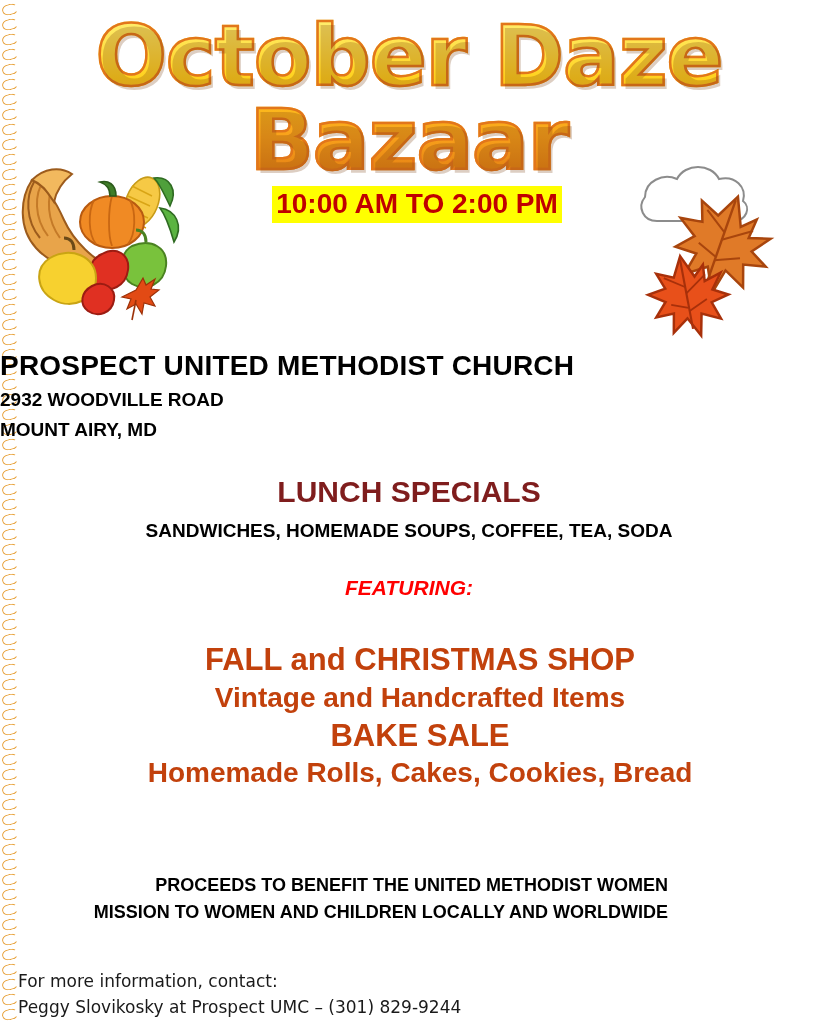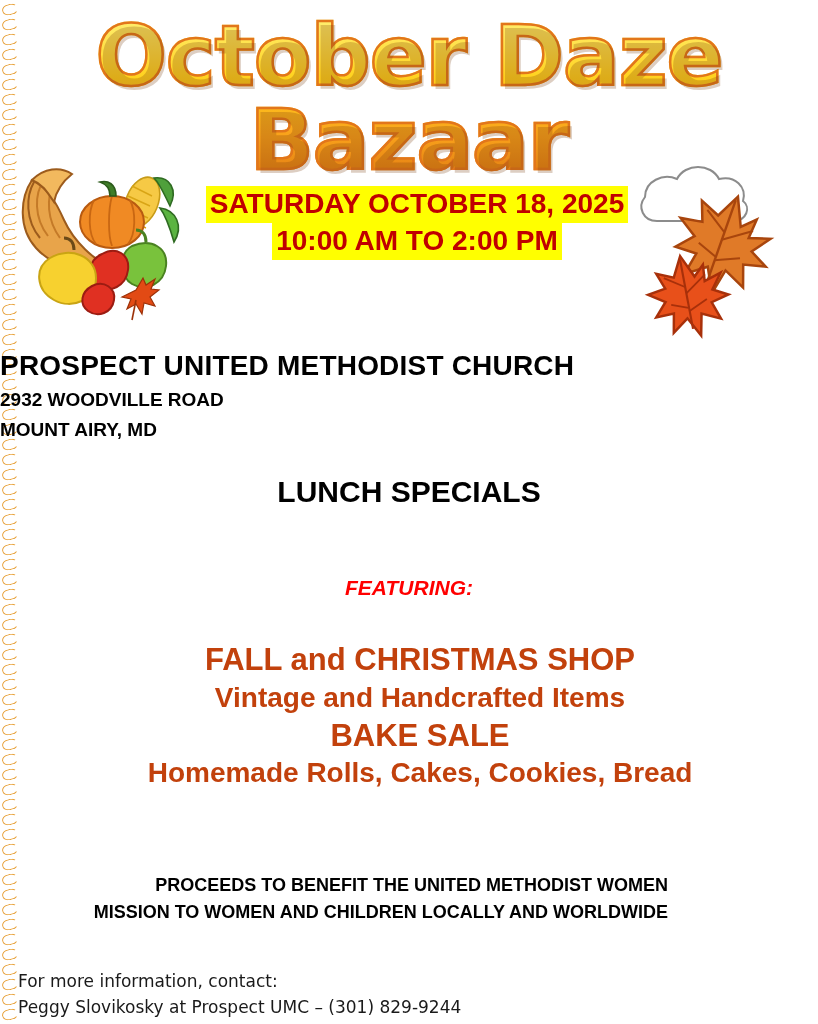--- a/index.html
+++ b/index.html
@@ -132,21 +132,21 @@
 
   
   .lunch {
     position: absolute;
     top: 474px;
     left: 0;
     width: 818px;
     text-align: center;
   }
   .lunch-title {
-    color: #000000;
+    color: #7f1d1d;
     font-weight: bold;
     font-size: 30px;
     line-height: 1.2;
   }
   .lunch-items {
     font-weight: bold;
     font-size: 19px;
     margin-top: 10px;
   }
 
@@ -328,32 +328,32 @@
 
       <g transform="translate(8,104) rotate(-12) scale(0.82)">
         <path d="M45 6 l12 28 l13 -12 l-2 20 l21 -6 l-14 18 l18 10 l-22 5 l7 22 l-22 -11 l-6 26 l-12 -24 l-20 14 l5 -23 l-22 0 l15 -16 l-19 -13 l22 -3 l-7 -20 l20 9 z" fill="#E8501A" stroke="#A8300A" stroke-width="3"></path>
         <path d="M44 10 L42 96" stroke="#A8300A" stroke-width="2.6" fill="none"></path>
         <path d="M43 44 L20 28 M43 52 L70 34 M42 70 L22 62 M42 74 L66 64" stroke="#A8300A" stroke-width="2.2" fill="none"></path>
       </g>
     </svg>
   </div>
 
   <div class="date-block">
-    <div><span class="date-line">SATURDAY OCTOBER 18, 2025</span></div>
     <div><span class="date-line">10:00 AM TO 2:00 PM</span></div>
   </div>
 
   <div class="church">
     <div class="church-name">PROSPECT UNITED METHODIST CHURCH</div>
     <div class="church-addr">2932 WOODVILLE ROAD</div>
     <div class="church-addr">MOUNT AIRY, MD</div>
   </div>
 
   <div class="lunch">
     <div class="lunch-title">LUNCH SPECIALS</div>
+    <div class="lunch-items">SANDWICHES, HOMEMADE SOUPS, COFFEE, TEA, SODA</div>
   </div>
 
   <div class="featuring">FEATURING:</div>
 
   <div class="features">
     <div class="feature-line f-big">FALL and CHRISTMAS SHOP</div>
     <div class="feature-line f-mid">Vintage and Handcrafted Items</div>
     <div class="feature-line f-big">BAKE SALE</div>
     <div class="feature-line f-mid">Homemade Rolls, Cakes, Cookies, Bread</div>
   </div>

